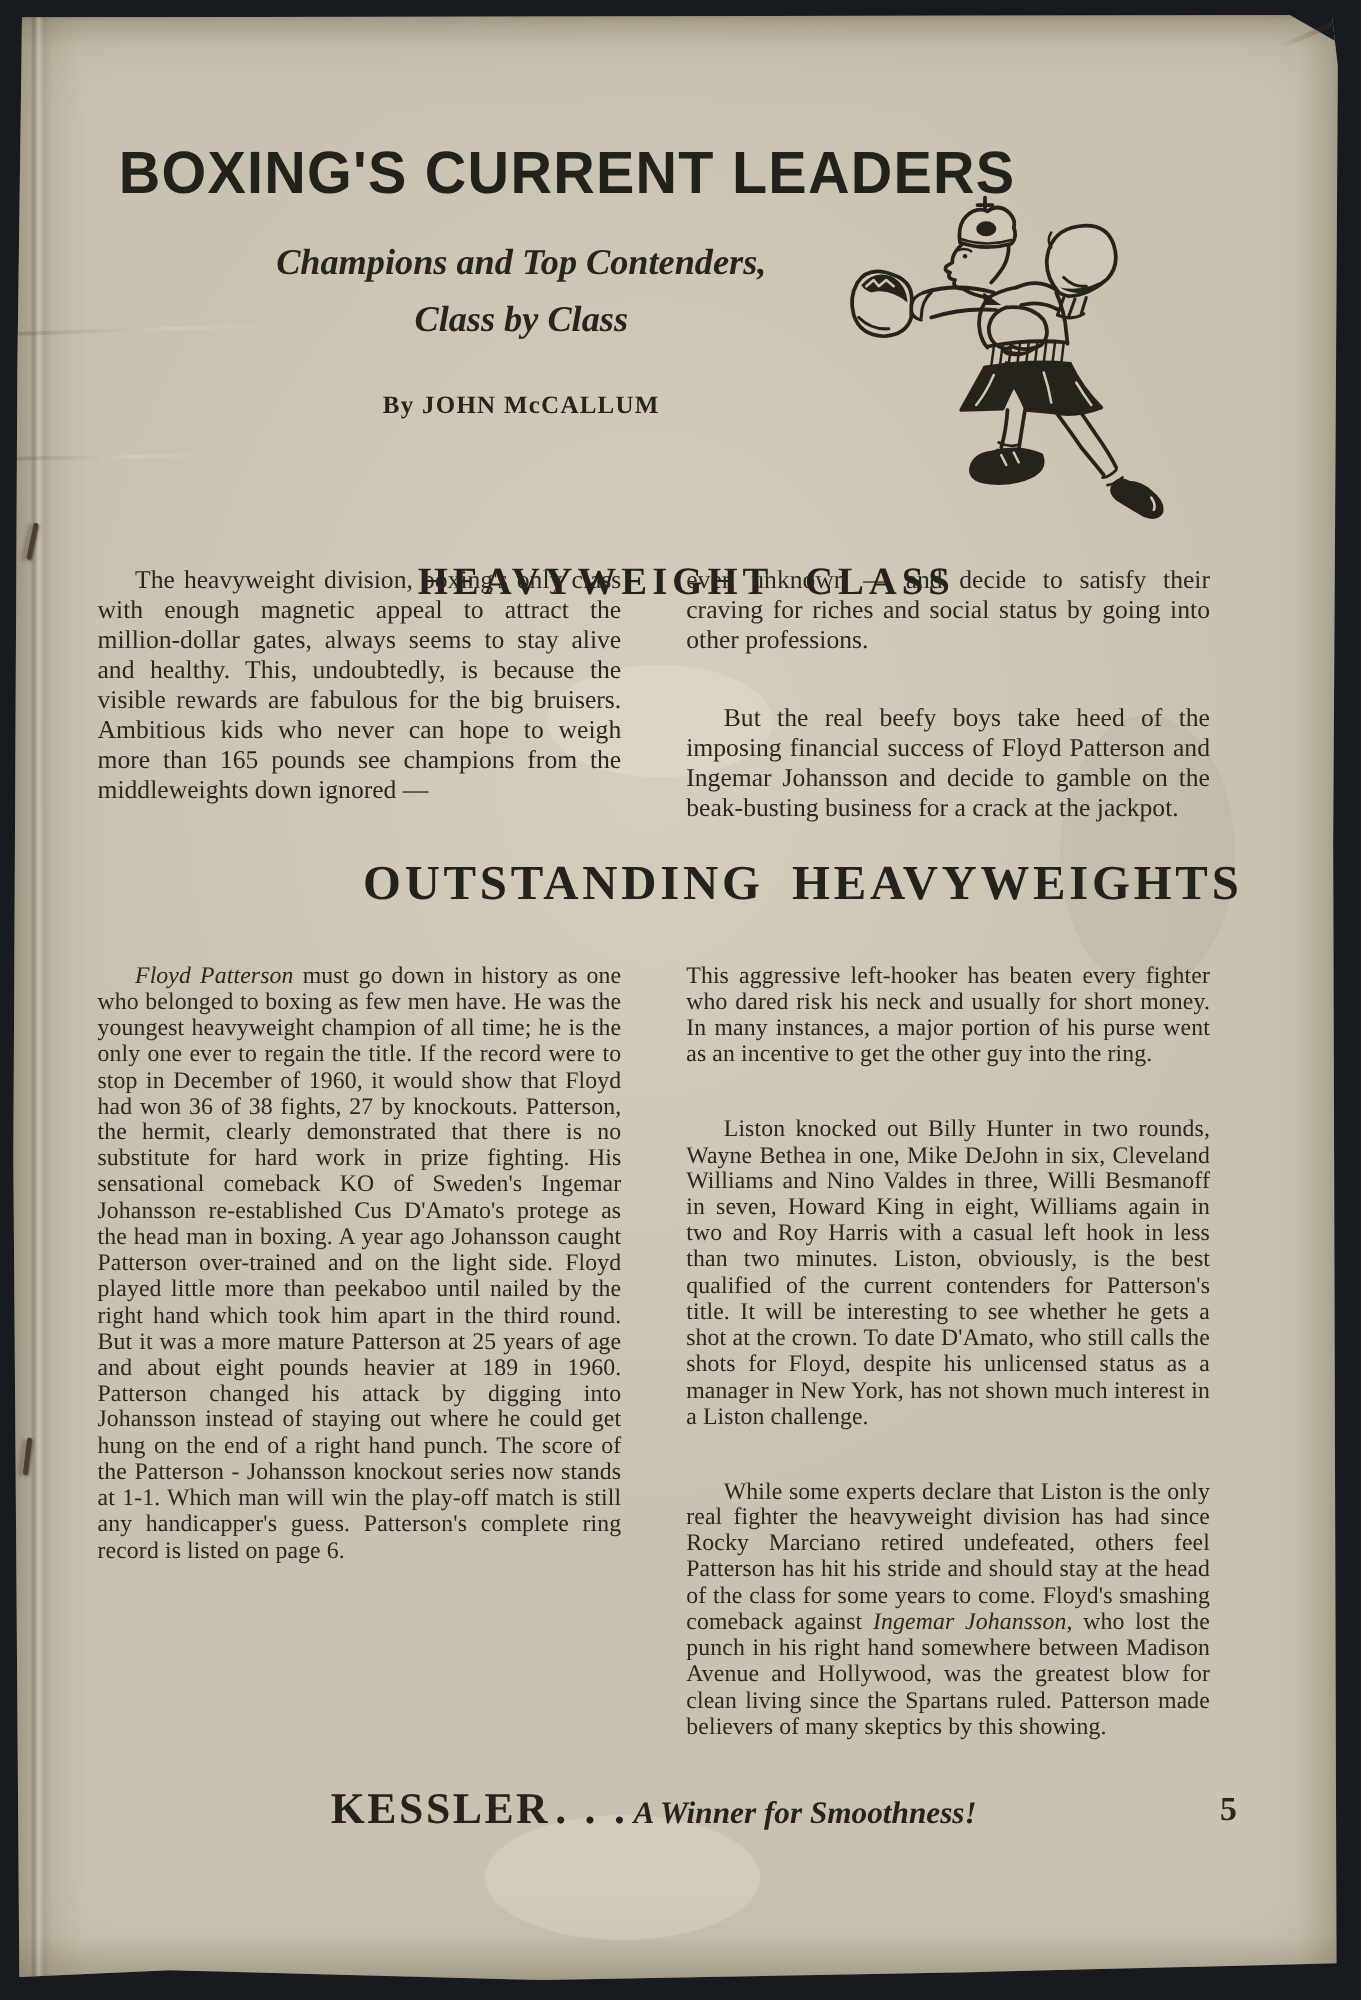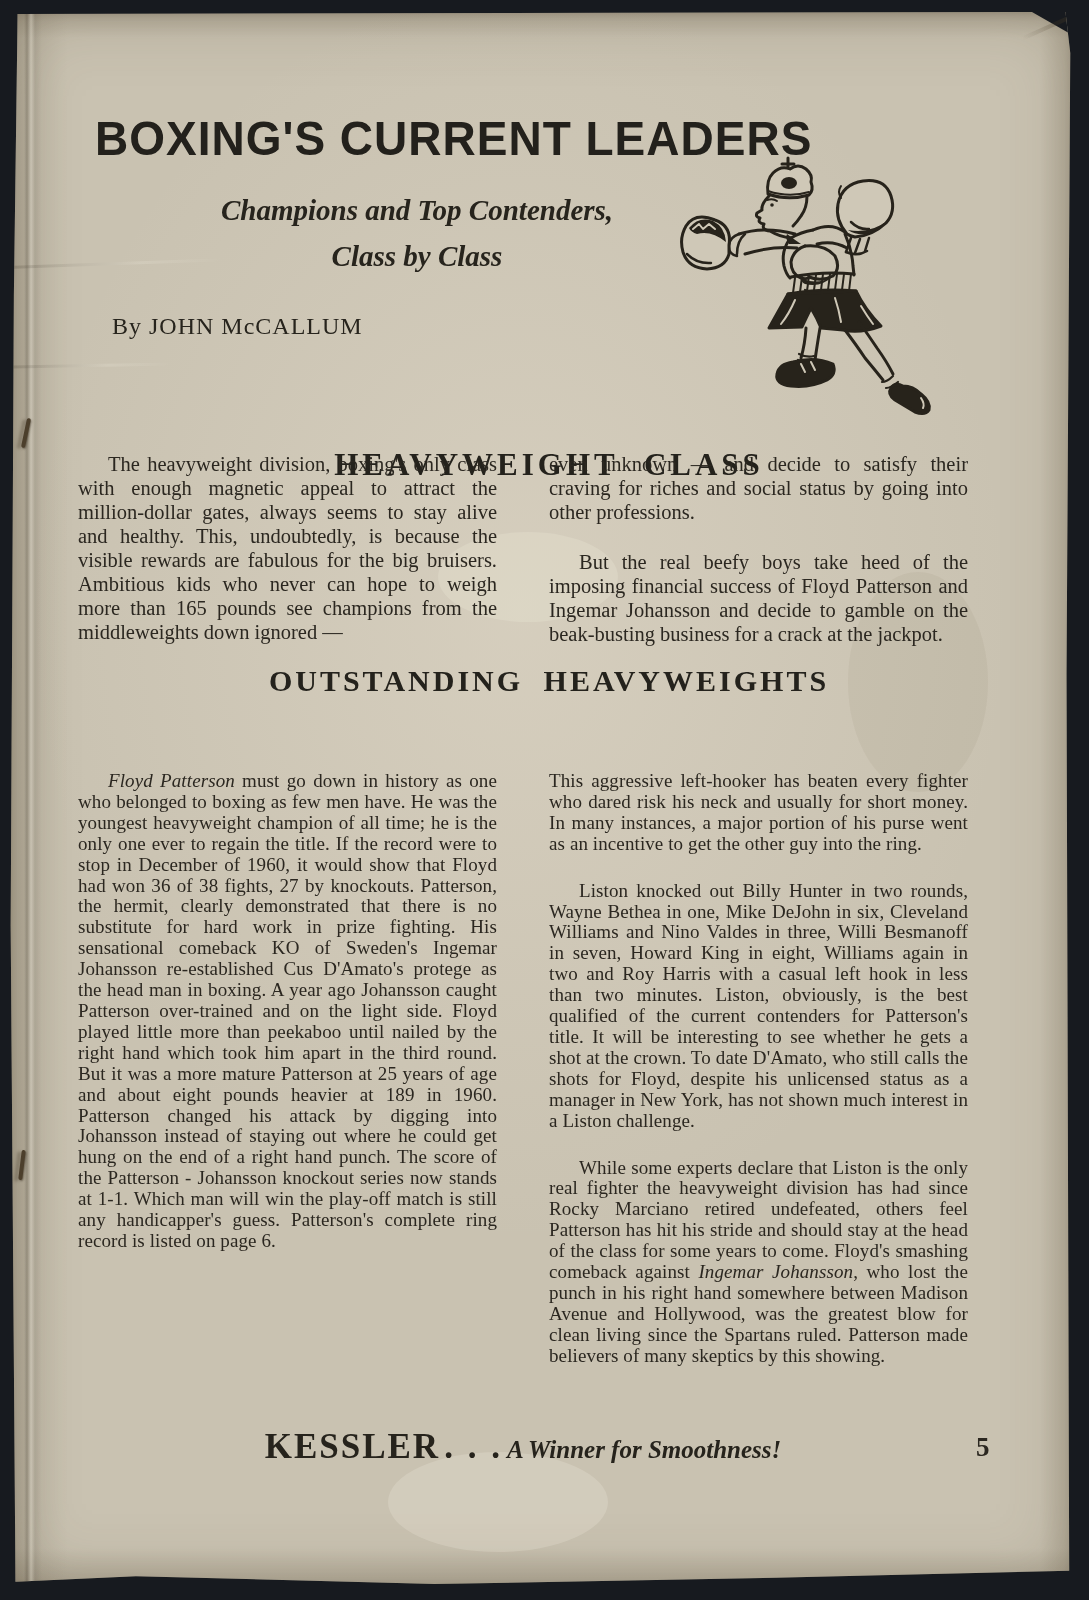--- a/index.html
+++ b/index.html
@@ -23,34 +23,34 @@
           border-top:24px solid #171a1f;border-left:42px solid transparent;}
   .dogear-shade{position:absolute;top:14px;right:2px;width:52px;height:4px;transform:rotate(-24deg);
           background:linear-gradient(90deg, transparent, rgba(70,58,38,.35));}
   .staple{position:absolute;width:4px;height:30px;background:#4c3f2c;border-radius:2px;
           box-shadow:1px 1px 2px rgba(40,30,15,.5), -4px 2px 3px rgba(70,58,40,.35);}
   .title{position:absolute;left:87px;top:98px;font-family:"Liberation Sans",sans-serif;
          font-weight:700;font-size:46px;letter-spacing:1px;color:#23211c;white-space:nowrap;
          transform:scaleY(1.04);transform-origin:top left;}
   .subtitle{position:absolute;left:104px;width:610px;text-align:center;
          font-style:italic;font-weight:700;font-size:29px;color:#27241d;}
-  .byline{position:absolute;left:104px;width:610px;
-         font-weight:400;font-size:24px;letter-spacing:1px;color:#27241d;}
+  .byline{position:absolute;left:104px;width:610px;text-align:center;
+         font-weight:700;font-size:20px;letter-spacing:1px;color:#27241d;}
   .sec-heading{position:absolute;left:96px;width:890px;text-align:center;
          font-weight:700;color:#24221c;white-space:nowrap;}
   .sh1{top:393px;font-size:31px;letter-spacing:4px;word-spacing:14px;margin-top:42px;}
-  .sh2{top:652px;font-size:30px;letter-spacing:3px;word-spacing:10px;}
+  .sh2{top:672px;font-size:39px;letter-spacing:3px;word-spacing:10px;text-align:right;}
   .cols{position:absolute;left:70px;width:890px;display:flex;gap:52px;}
   .cols1{top:440px;}
   .cols2{top:735px;}
   .col{width:428px;}
   .col p{margin:0;text-align:justify;color:#2b2720;}
   .cols1 .col p{font-size:20.5px;line-height:24px;}
   .cols2 .col p{font-size:19px;line-height:20.9px;letter-spacing:0.1px;margin-top:24px;}
-  .col p.gap{margin-top:26px;}
+  .col p.gap{margin-top:39px;}
   .col p.ind{text-indent:30px;}
   .col p em{font-style:italic;}
   .footer-line{position:absolute;left:70px;top:1415px;width:890px;text-align:center;
          color:#26231c;white-space:nowrap;}
   .footer-brand{font-weight:700;font-size:35px;letter-spacing:2px;}
   .footer-dots{font-weight:700;font-size:35px;letter-spacing:3px;}
   .footer-slogan{font-weight:700;font-style:italic;font-size:25px;}
   .page-number{position:absolute;left:968px;top:1420px;font-size:27px;font-weight:700;color:#2b2720;}
   .boxer{position:absolute;left:647px;top:138px;width:290px;height:275px;}
 </style>

